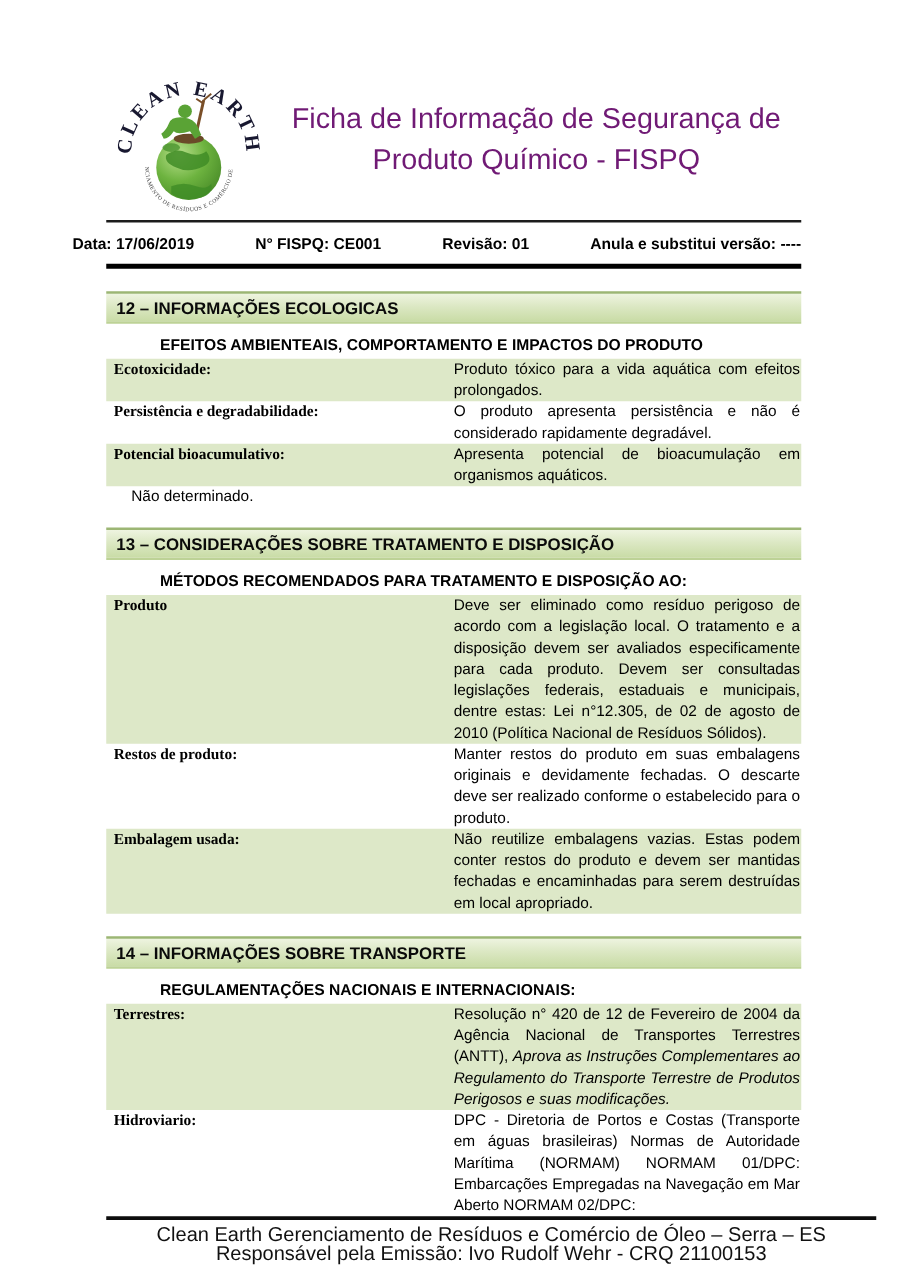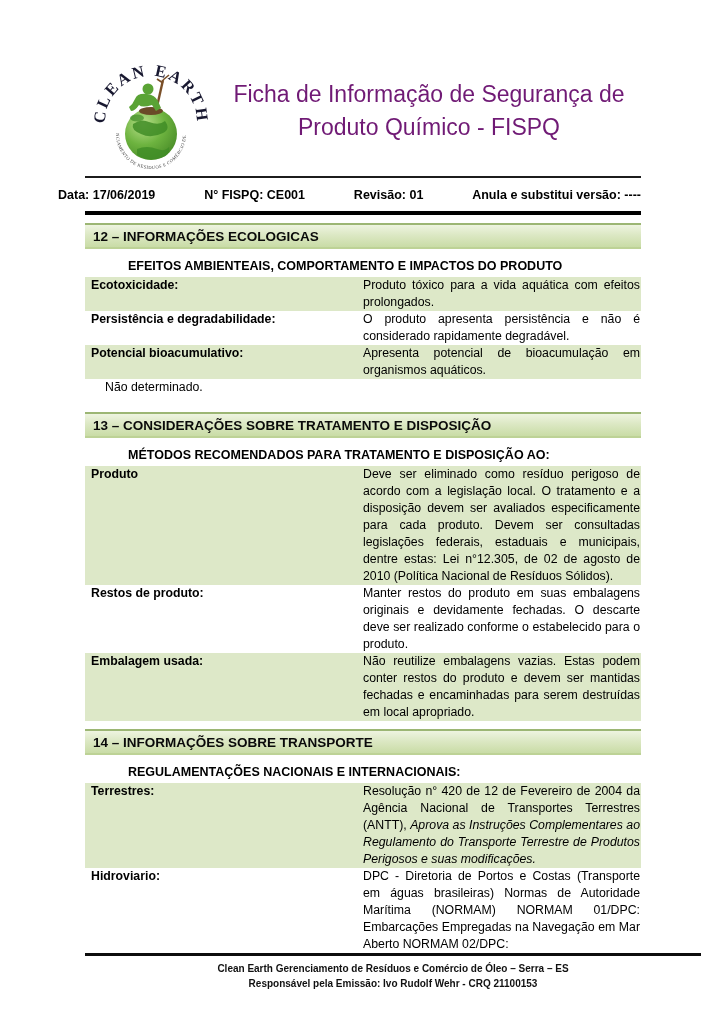--- a/index.html
+++ b/index.html
@@ -24,43 +24,43 @@
 
   .rule-thin { border-bottom: 2px solid #1c1c1c; margin: 0 83px 0 85px; }
 
   
   .doc-row1 { display: flex; justify-content: space-between; padding: 7px 137px 0 85px; font-weight: bold; font-size: 12.5px; line-height: 16px; }
   .doc-row2 { display: flex; justify-content: space-between; padding: 9px 83px 8px 58px; font-weight: bold; font-size: 12.5px; line-height: 16px; }
   .rule-thick { border-bottom: 4px solid #000; margin: 0 83px 0 85px; }
 
   
   .section-bar {
-    margin: 8px 83px 0 85px;
+    margin: 18px 83px 0 85px;
     background: linear-gradient(180deg, #eef4e0 0%, #dcE8c4 45%, #c9dca6 100%);
     border-top: 2px solid #9cb674;
     border-bottom: 2px solid #bdd296;
     font-weight: bold; font-size: 13.5px;
     padding: 4px 8px 3px 8px;
     color: #0a0a0a;
   }
   .subheader { font-weight: bold; font-size: 12.5px; margin: 9px 83px 3px 85px; line-height: 16px; padding-left: 43px; }
 
   .ftable { margin: 0 83px 0 85px; }
   .frow { display: flex; font-size: 12.3px; line-height: 17px; }
   .frow.shaded { background: #dde8c8; }
-  .frow .lbl { width: 258px; flex: 0 0 auto; font-weight: bold; padding: 0 6px 0 6px; }
+  .frow .lbl { width: 258px; flex: 0 0 auto; font-weight: bold; padding: 0 6px 0 6px; font-family: Liberation Serif, serif; }
   .frow .val { flex: 1; text-align: justify; padding: 0 1px 0 0; margin-left: 20px; }
   .it { font-style: italic; }
 
   .gap-lg { height: 16px; }
 
   
   .footer { margin-top: auto; margin-bottom: 62px; margin-left: 85px; width: 616px; text-align: center; }
   .footer-rule { border-top: 3px solid #0d0d0d; margin-bottom: 5px; }
-  .footer-line { font-size: 10px; line-height: 15px; color: #111; font-weight: bold; }
+  .footer-line { font-size: 16px; line-height: 15px; color: #111; }
 
   
   .arc-top-text { font-family: "Liberation Serif", serif; font-weight: bold; font-size: 16.5px; letter-spacing: 2.5px; fill: #181830; }
   .arc-bot-text { font-family: "Liberation Serif", serif; font-size: 4.6px; letter-spacing: 0.4px; fill: #3c3c3c; }
 </style>
 </head>
 <body>
 
 <div class="page">
 

